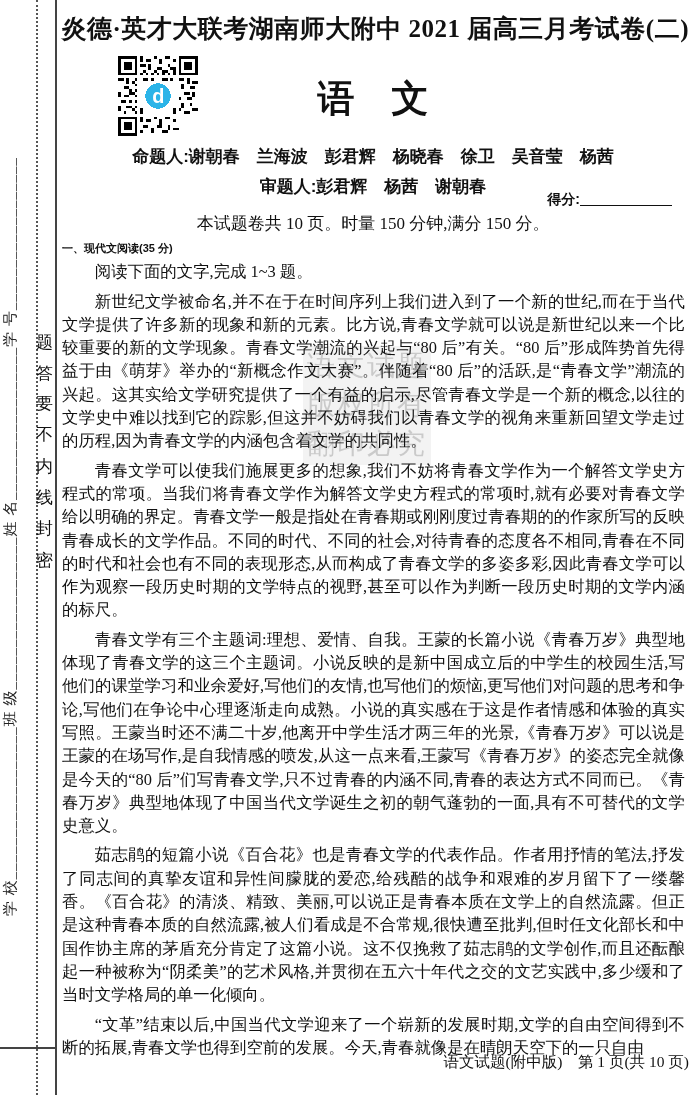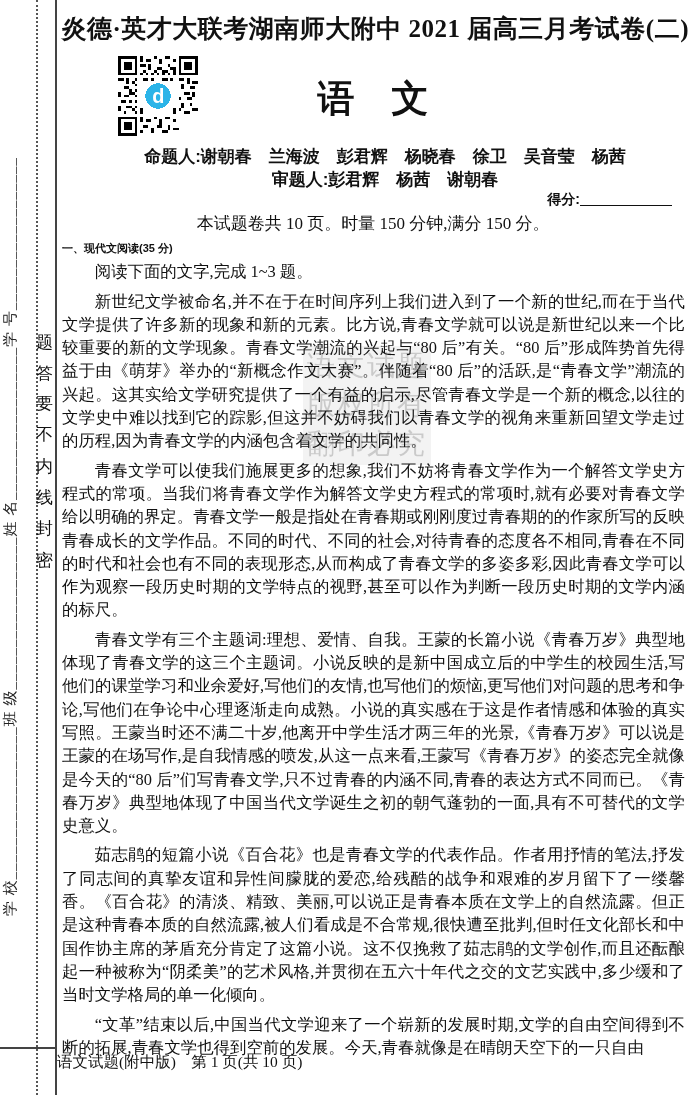--- a/index.html
+++ b/index.html
@@ -42,24 +42,23 @@
   .qr-code { position:absolute; left:118px; top:56px; width:80px; height:80px; }
   .subject-title {
     position:absolute; left:57px; top:74px; width:632px; text-align:center;
     font-size:37px; font-weight:bold;
     font-family:"Liberation Sans","DejaVu Sans",sans-serif;
   }
   .proposers-row, .reviewers-row {
     position:absolute; left:57px; width:632px; text-align:center;
     font-size:17px; font-weight:bold;
     font-family:"Liberation Sans","DejaVu Sans",sans-serif;
-    margin-left:12px;
   }
   .proposers-row { top:145px; }
-  .reviewers-row { top:168px; }
+  .reviewers-row { top:175px; }
   .score-row {
     position:absolute; top:191px; right:28px;
     font-size:14px; font-weight:bold;
     font-family:"Liberation Sans","DejaVu Sans",sans-serif;
   }
   .score-blank {
     display:inline-block; width:92px; height:1em;
     border-bottom:1.5px solid #111; vertical-align:-2px;
   }
   .instructions-row {
@@ -83,21 +82,21 @@
   .watermark {
     position:absolute; left:303px; top:346px; width:128px; height:119px;
     background:rgba(140,140,140,0.10); z-index:0;
     text-align:center; font-size:28px; line-height:39px;
     color:rgba(110,110,110,0.30); letter-spacing:2px;
     font-family:"Liberation Sans","DejaVu Sans",sans-serif;
     pointer-events:none;
   }
   
   .page-footer {
-    position:absolute; left:57px; top:1052px; width:632px; text-align:left;
+    position:absolute; left:57px; top:1052px; width:632px; text-align:right;
     font-size:15.5px;
   }
 </style>
 </head>
 <body>
 
 <div class="page">
 
   <div class="student-fields">学 校__________________班 级__________________姓 名__________________学 号__________________</div>
   <div class="seal-dotted-line"></div>

